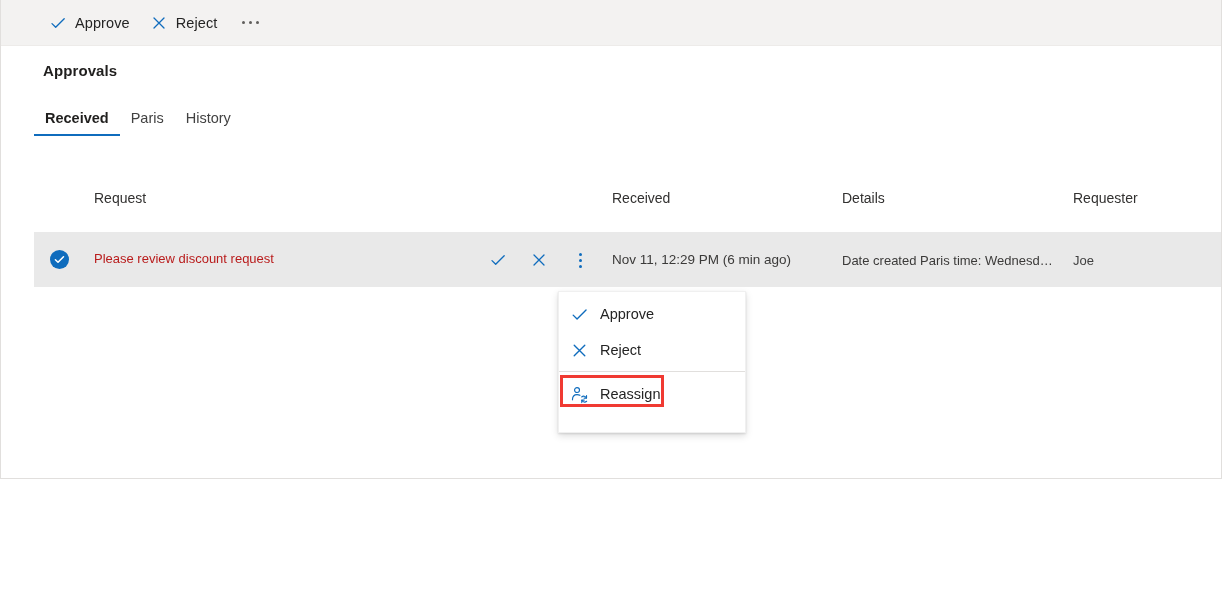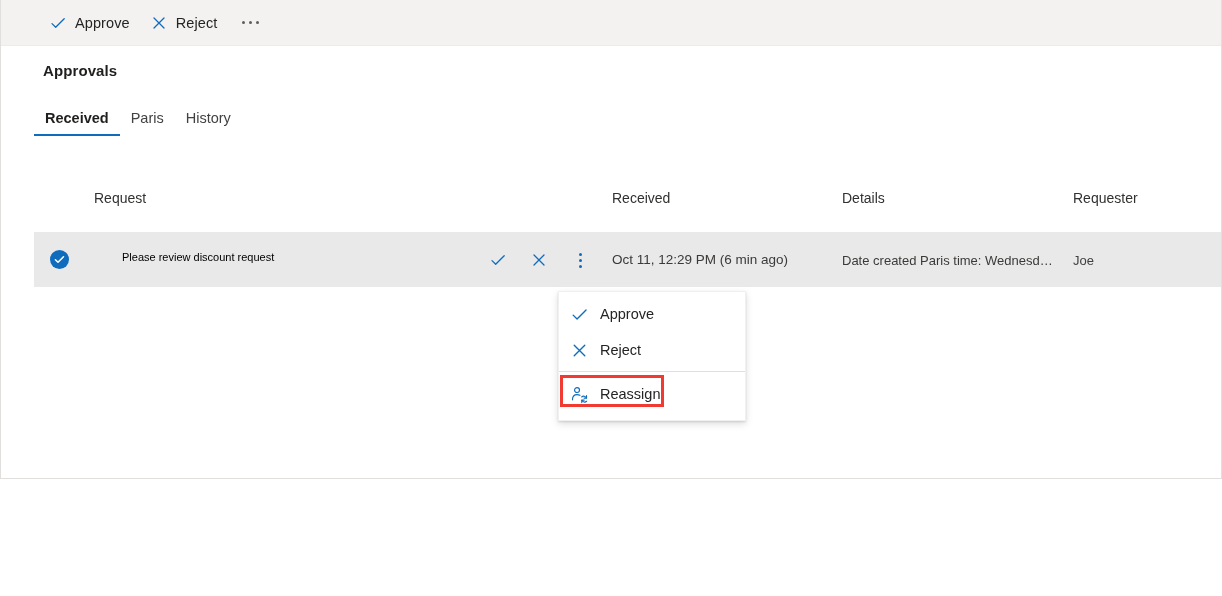--- a/index.html
+++ b/index.html
@@ -165,24 +165,23 @@
     border-radius: 50%;
     background: #0f6cbd;
     display: flex;
     align-items: center;
     justify-content: center;
   }
   #row-title {
     position: absolute;
     left: 60px;
     top: 19px;
-    font-size: 11px;
-    color: #000000;
-    white-space: nowrap;
-    margin-left: 28px;
+    font-size: 13px;
+    color: #b91c1c;
+    white-space: nowrap;
   }
   .row-act {
     position: absolute;
     top: 16px;
     width: 24px;
     height: 24px;
     display: flex;
     align-items: center;
     justify-content: center;
     cursor: default;
@@ -266,21 +265,21 @@
     color: #242424;
     white-space: nowrap;
   }
   #menu-divider {
     height: 1px;
     background: #e1dfdd;
     margin: 3px 0 0 0;
   }
   #menu-reassign-wrap {
     position: relative;
-    padding: 4px 0 8px 0;
+    padding: 4px 0 20px 0;
   }
   #highlight-box {
     position: absolute;
     left: 1px;
     top: 3px;
     width: 104px;
     height: 32px;
     border: 3px solid #f03a32;
     box-sizing: border-box;
     pointer-events: none;
@@ -366,21 +365,21 @@
       </div>
 
       <div class="row-act" id="row-more">
         <span class="vdots">
             <i></i>
             <i></i>
             <i></i>
           </span>
       </div>
 
-      <div id="row-received">Oct 11, 12:29 PM (6 min ago)</div>
+      <div id="row-received">Nov 11, 12:29 PM (6 min ago)</div>
       <div id="row-details">Date created Paris time: Wednesday,...</div>
       <div id="row-requester">Joe</div>
 
     </div>
   </div>
 
   <div id="context-menu">
 
     <div class="menu-item">
       <span class="menu-ico">

